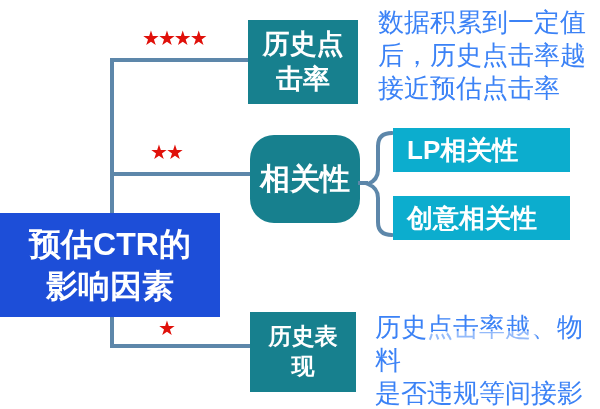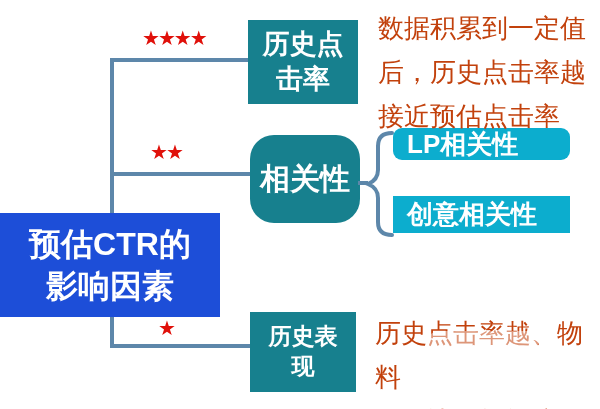--- a/index.html
+++ b/index.html
@@ -22,24 +22,24 @@
     left:0;top:213px;width:220px;height:104px;background:#1d4ed8;
     font-size:32px;line-height:1.32;
   }
   .node-1{left:248px;top:20px;width:110px;height:84px;font-size:27px;line-height:1.3;}
   .node-2{left:250px;top:135px;width:110px;height:88px;font-size:30px;border-radius:24px;}
   .node-3{left:250px;top:312px;width:106px;height:80px;font-size:23px;line-height:1.3;align-items:center;}
   .subnode{
     position:absolute;left:393px;width:177px;display:flex;align-items:center;
     color:#ffffff;font-size:26px;font-weight:bold;padding-left:14px;box-sizing:border-box;
   }
-  .subnode-1{top:128px;height:32px;border-radius:9px;}
-  .subnode-2{top:196px;height:37px;}
+  .subnode-1{top:128px;height:44px;}
+  .subnode-2{top:196px;height:44px;}
   .anno{
-    position:absolute;color:#c2410c;font-size:26px;line-height:44px;font-weight:500;
+    position:absolute;color:#3b82f6;font-size:26px;line-height:33px;font-weight:500;
     white-space:pre-line;
   }
   .anno-top{left:378px;top:6px;width:222px;}
   .anno-bottom{left:375px;top:311px;width:225px;}
   .brace{position:absolute;left:362px;top:129px;}
   .watermark{
     position:absolute;left:428px;top:331px;width:110px;height:40px;
     background:rgba(255,255,255,0.45);border-radius:10px;pointer-events:none;
   }
 </style>

